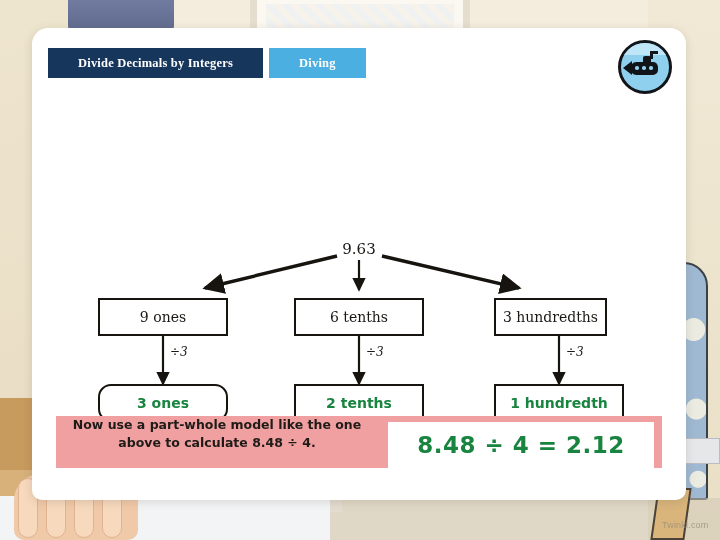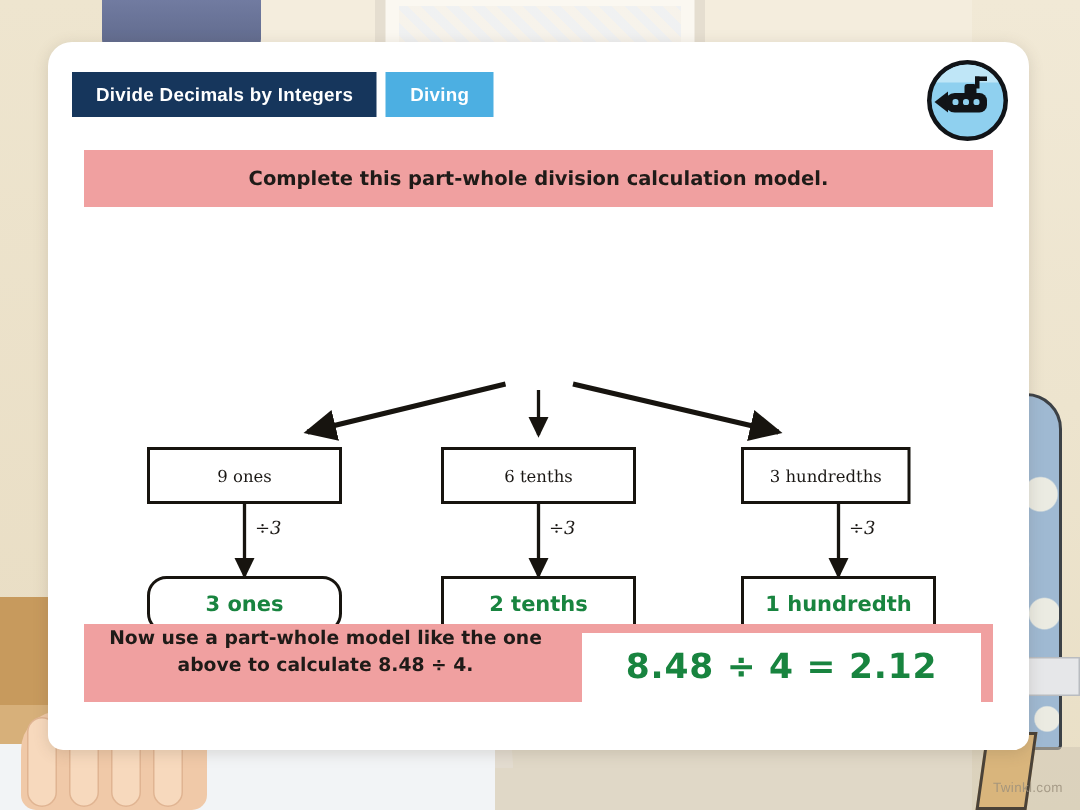--- a/index.html
+++ b/index.html
@@ -191,22 +191,22 @@
   
   .tabbar {
     position: absolute;
     left: 16px; top: 20px;
     display: flex;
     align-items: stretch;
     height: 30px;
   }
   .tab {
     display: flex; align-items: center; justify-content: center;
-    padding: 0 16px;
-    font-family: Liberation Sans, sans-serif;
+    padding: 0 30px;
+    font-family: Liberation Serif, serif;
     font-weight: bold;
     font-size: 12.5px;
     color: #ffffff;
     letter-spacing: .2px;
     white-space: nowrap;
   }
   .tab-primary { background: #16365c; }
   .tab-secondary { background: #4cafe2; margin-left: 6px; }
 
   
@@ -301,21 +301,21 @@
     color: #1a1714;
   }
   .part-box {
     position: absolute;
     height: 38px;
     background: #ffffff;
     border: 2px solid #17140f;
     box-sizing: border-box;
     display: flex; align-items: center; justify-content: center;
     font-family: "DejaVu Serif", serif;
-    font-size: 11px;
+    font-size: 14px;
     color: #1a1714;
   }
   .answer-box {
     position: absolute;
     height: 38px;
     background: #ffffff;
     border: 2px solid #17140f;
     box-sizing: border-box;
     display: flex; align-items: center; justify-content: center;
     font-family: "DejaVu Sans", sans-serif;
@@ -413,25 +413,25 @@
       <div class="logo-fin"></div>
       <div class="logo-sub"></div>
       <div class="logo-tower"></div>
       <div class="logo-periscope"></div>
       <div class="logo-peri-top"></div>
       <div class="logo-dot" style="left:14px"></div>
       <div class="logo-dot" style="left:21px"></div>
       <div class="logo-dot" style="left:28px"></div>
     </div>
 
-    <div class="banner">Complete this part-whole division calculation model.</div>
 
 
     <div class="diagram">
 
+      <div class="whole-value">9.63</div>
 
       <svg width="654" height="220">
         <defs>
           <marker id="ah" markerWidth="7" markerHeight="7" refX="5.6" refY="3.1" orient="auto" markerUnits="strokeWidth">
             <path d="M0,0 L6.4,3.1 L0,6.2 z" fill="#17140f"></path>
           </marker>
         </defs>
 
         <line x1="305" y1="52" x2="173" y2="84" stroke="#17140f" stroke-width="3.4" marker-end="url(#ah)"></line>
         <line x1="327" y1="56" x2="327" y2="86" stroke="#17140f" stroke-width="2.2" marker-end="url(#ah)"></line>

